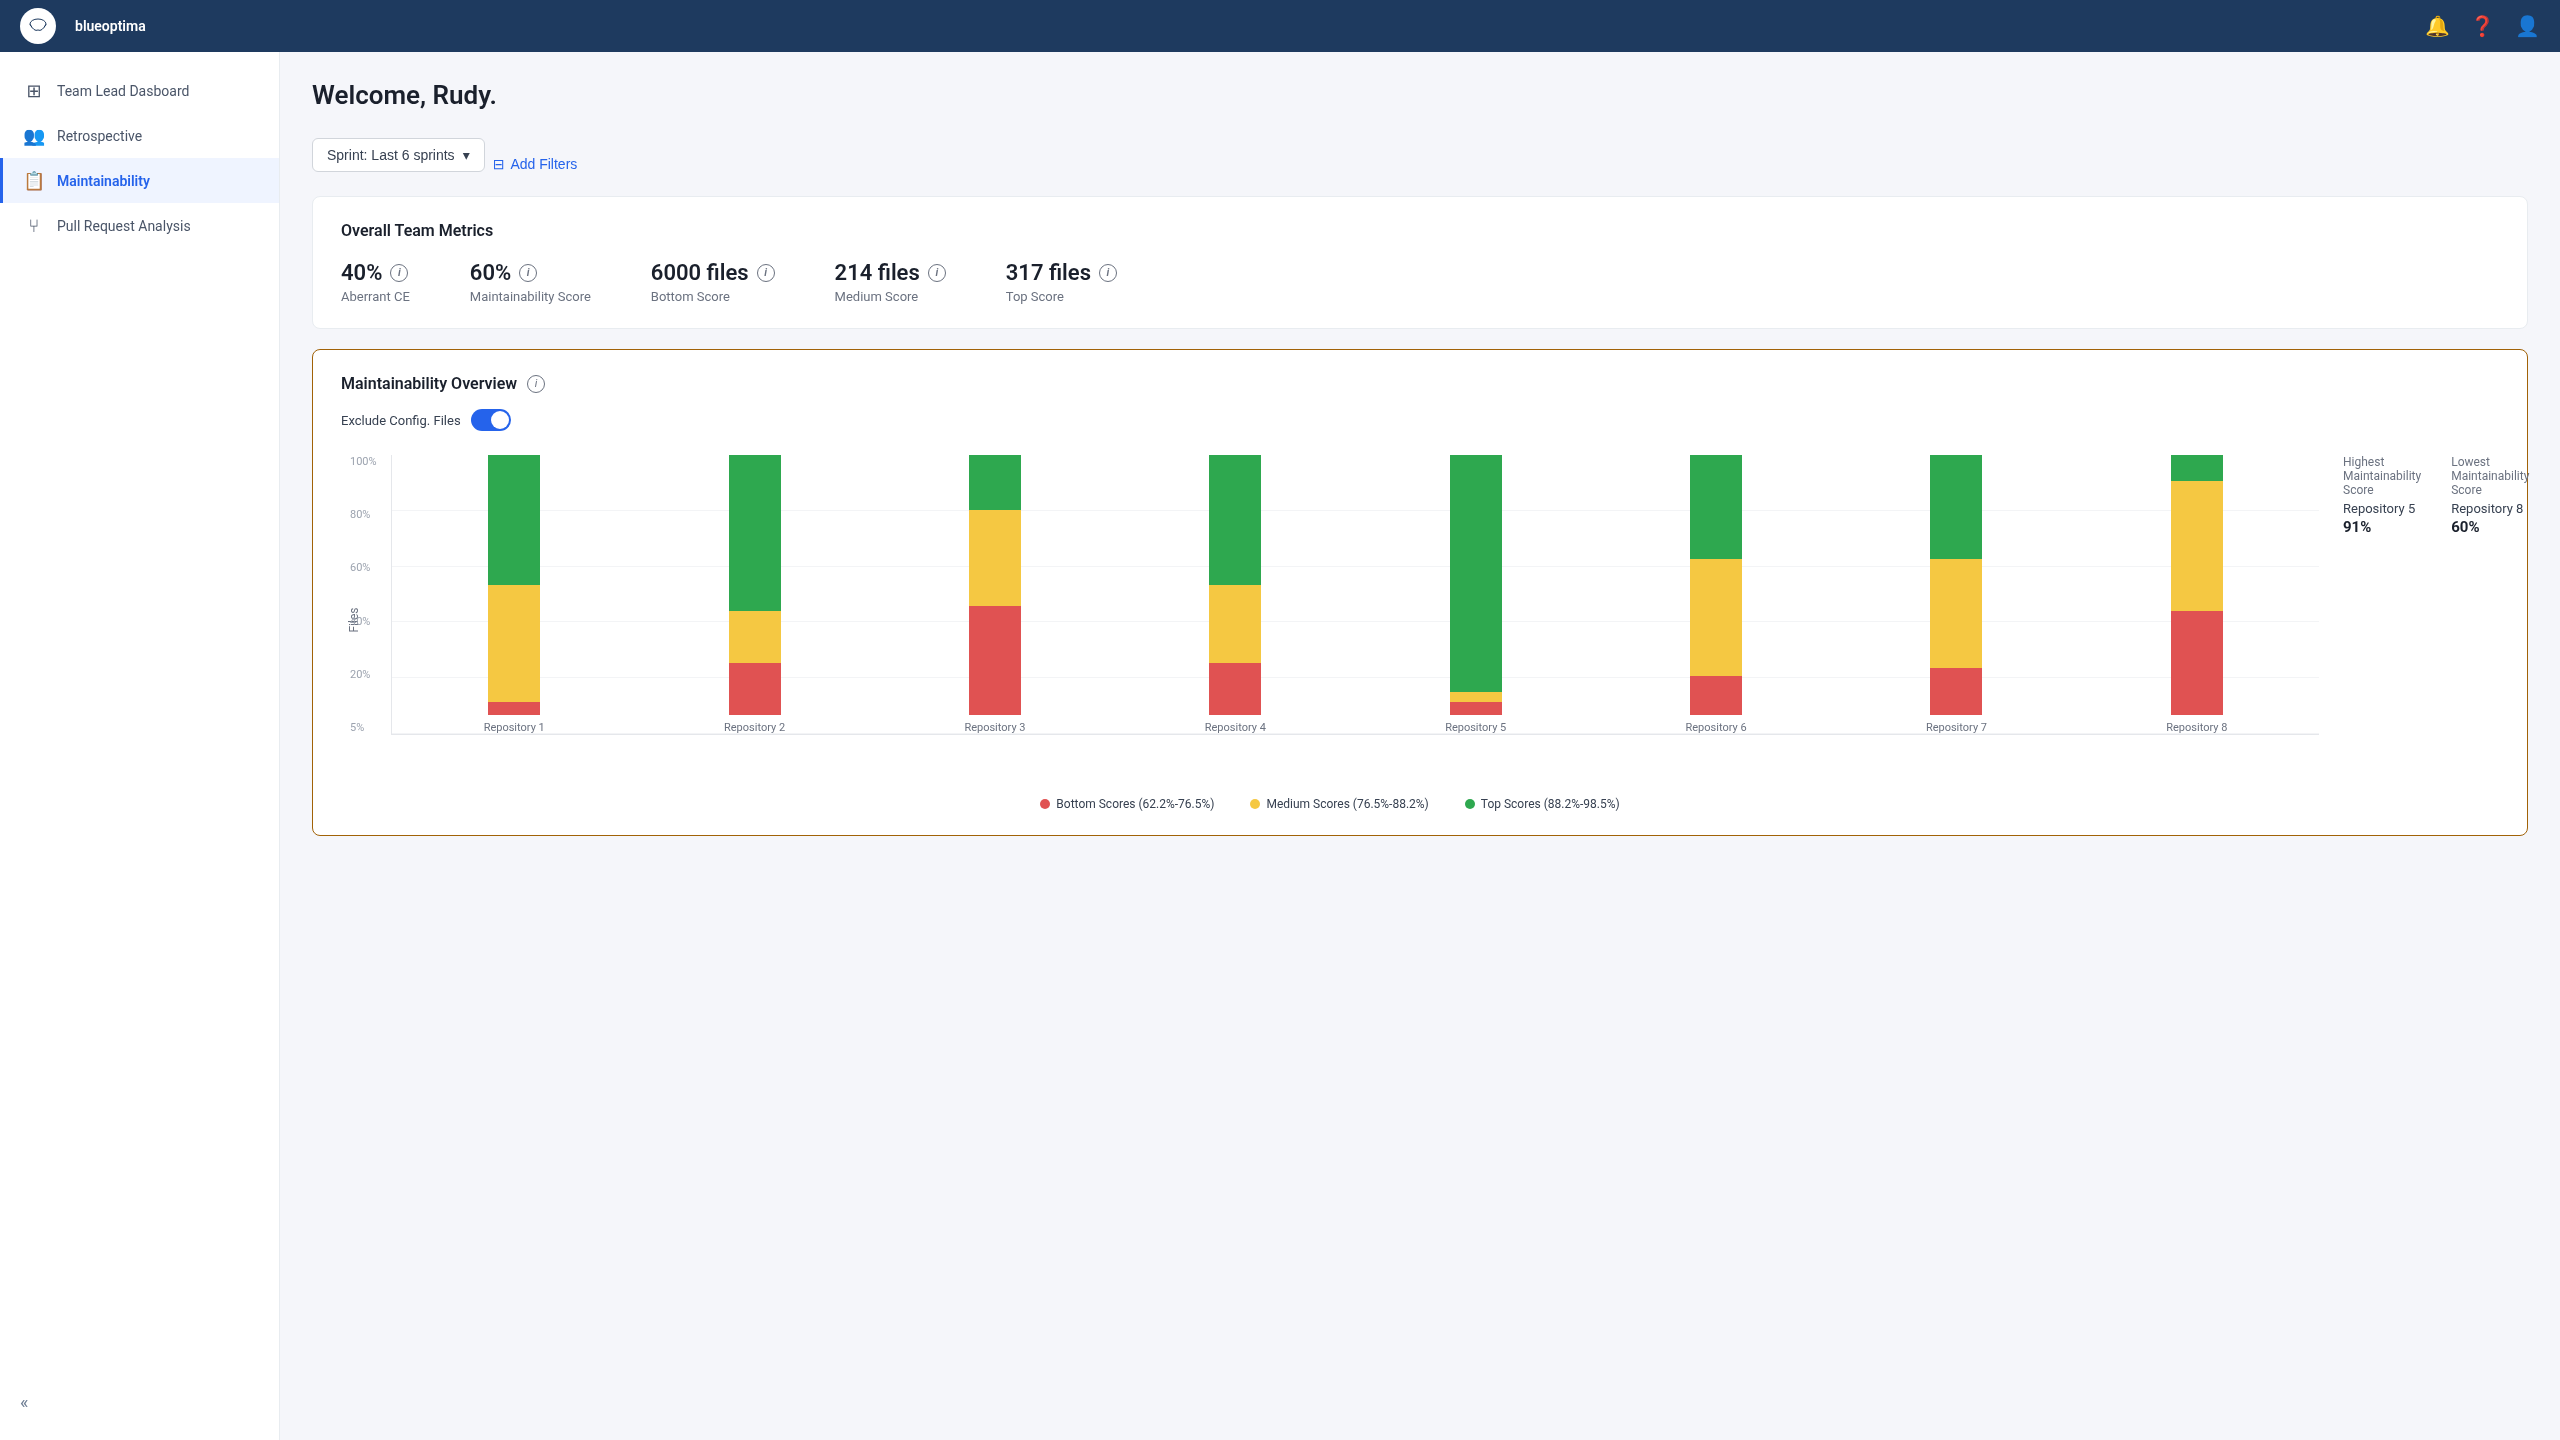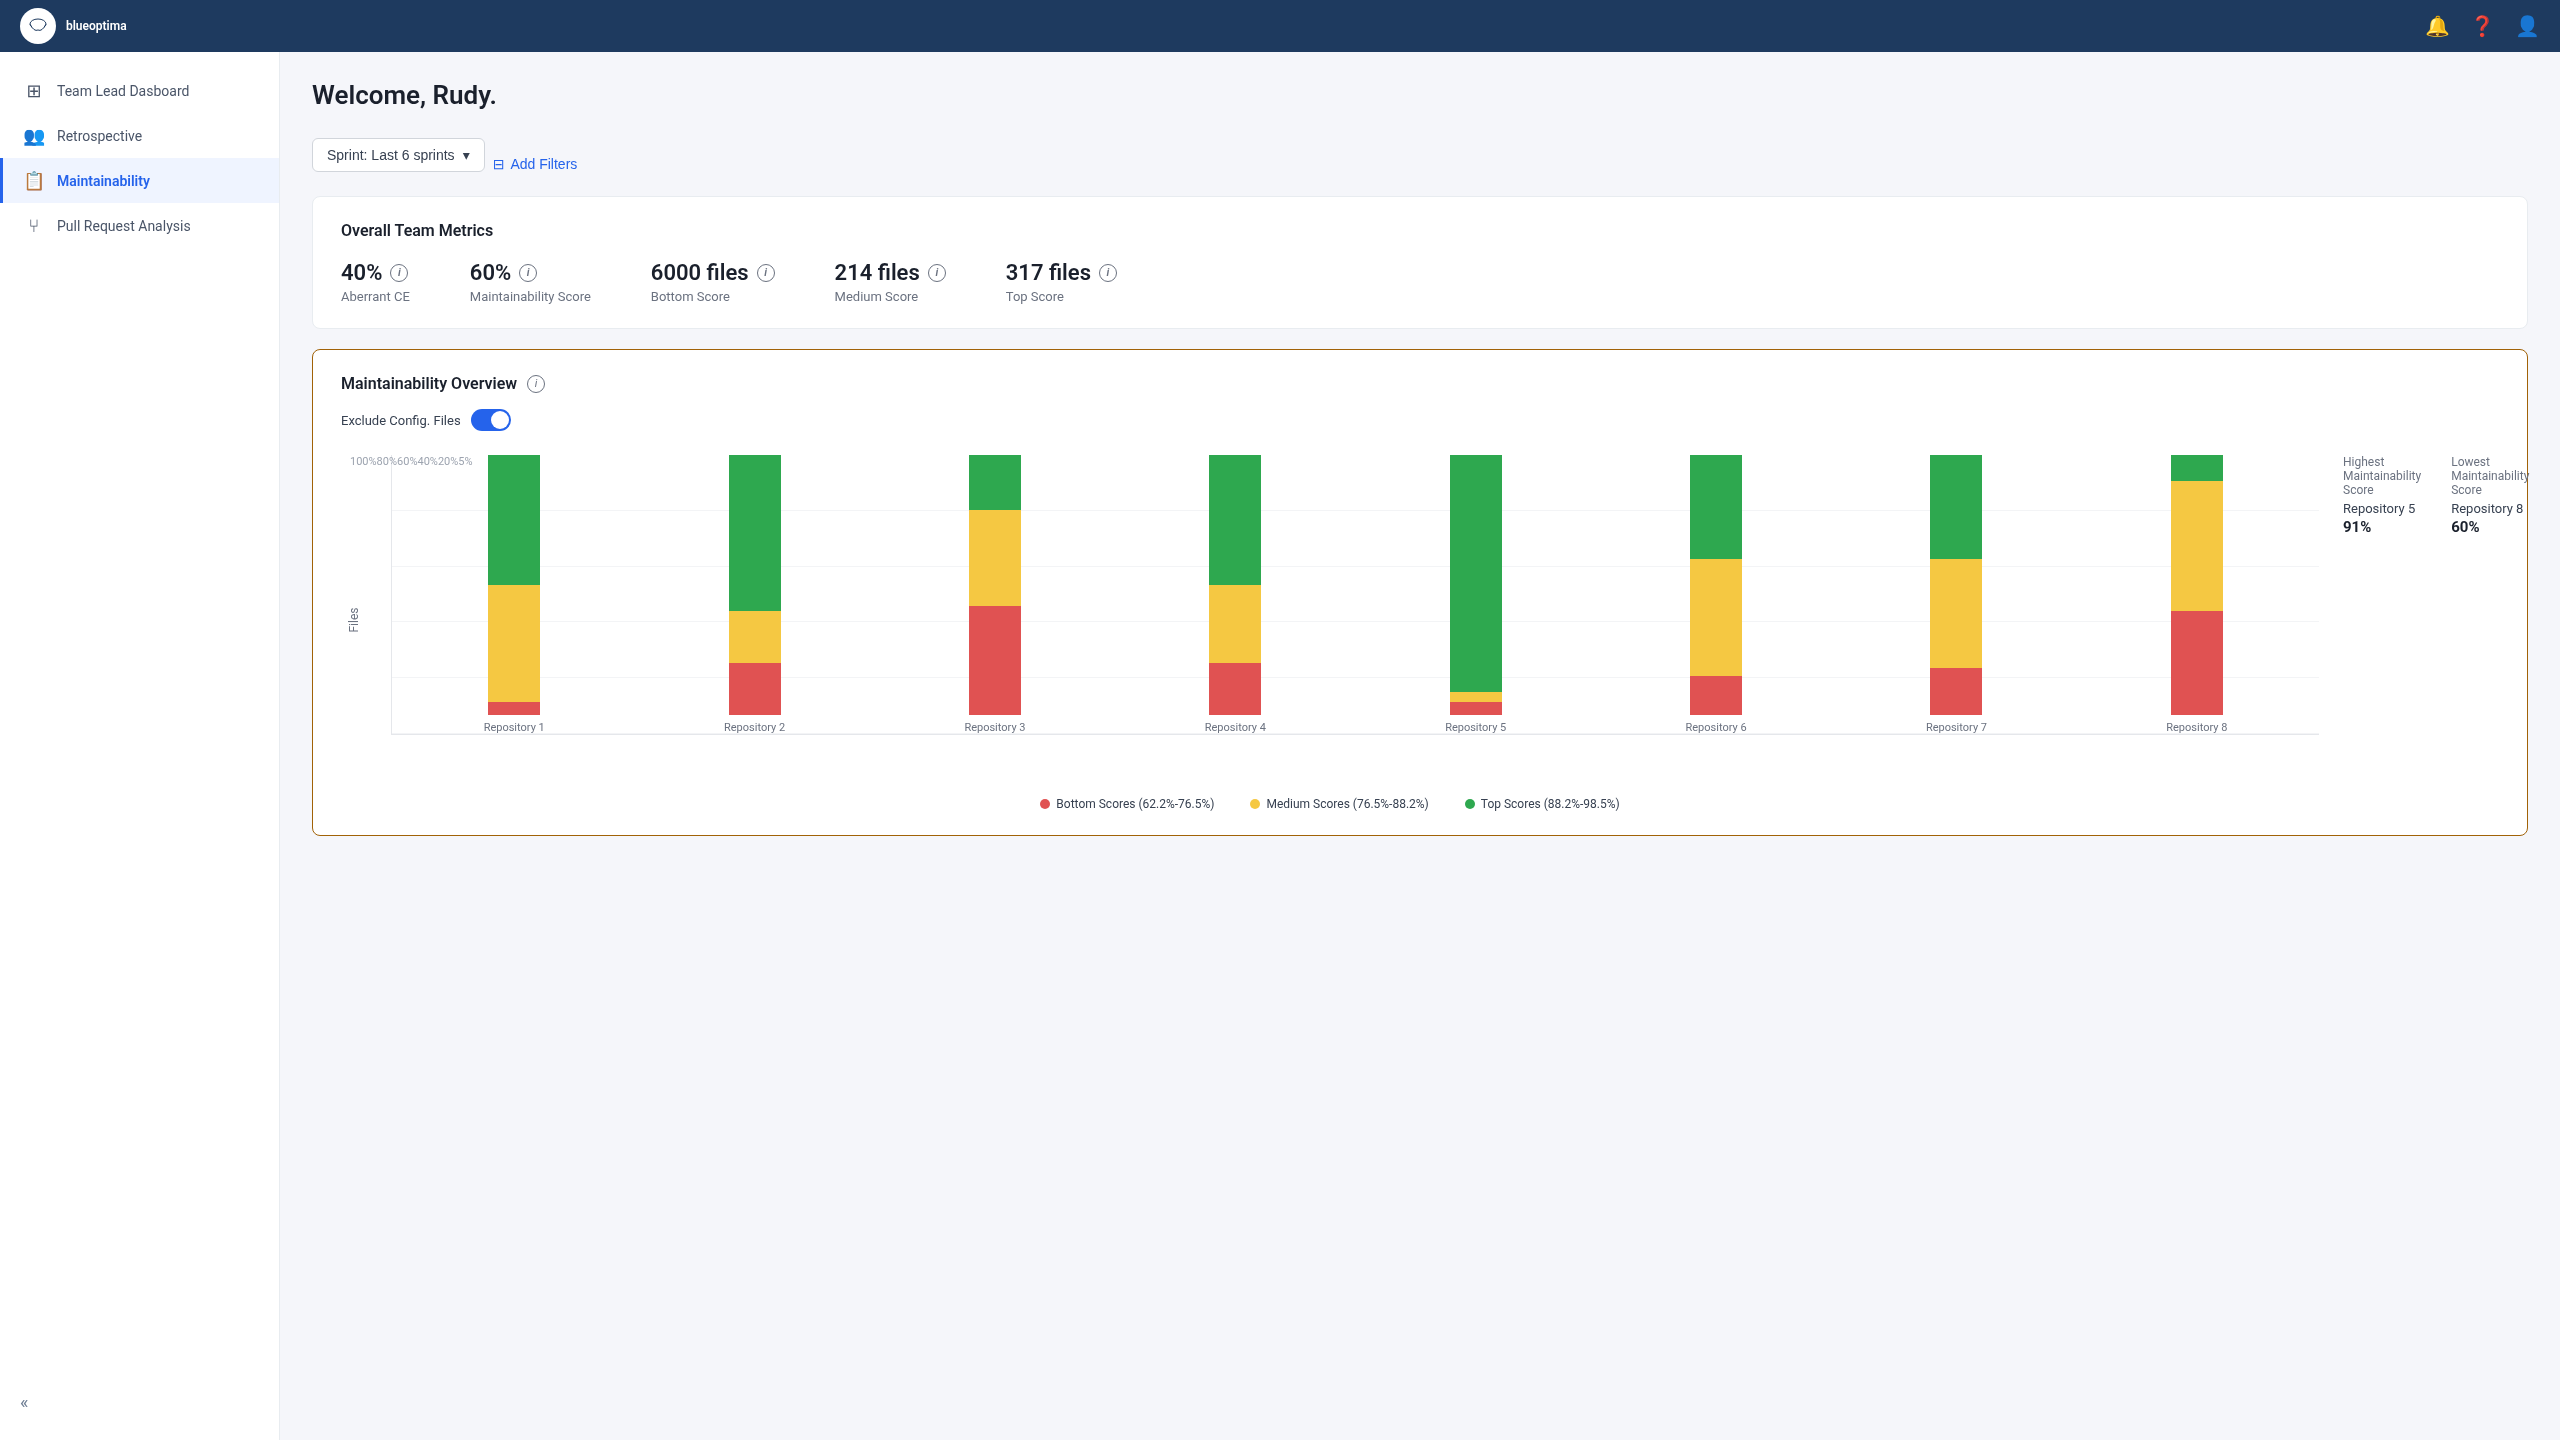--- a/index.html
+++ b/index.html
@@ -16,21 +16,21 @@
       flex-shrink: 0;
     }
     .top-nav-left { display: flex; align-items: center; gap: 10px; }
     .logo-icon {
       width: 36px; height: 36px;
       background: white;
       border-radius: 50%;
       display: flex; align-items: center; justify-content: center;
     }
     .logo-icon svg { width: 24px; height: 24px; }
-    .brand-name { color: white; font-size: 12px; font-weight: 600; }
+    .brand-name { color: white; font-size: 14px; font-weight: 600; margin-left: 9px; }
     .top-nav-right { display: flex; align-items: center; gap: 20px; }
     .top-nav-icon { color: white; font-size: 20px; cursor: pointer; }
 
     
     .main-layout { display: flex; flex: 1; overflow: hidden; }
 
     
     .sidebar {
       width: 280px;
       background: white;
@@ -177,21 +177,21 @@
       padding: 0 8px 0 8px;
       position: relative;
     }
 
     
     .y-ticks {
       position: absolute;
       left: -42px;
       top: 0; bottom: 0;
       display: flex;
-      flex-direction: row;
+      flex-direction: column;
       justify-content: space-between;
       font-size: 11px;
       color: #9ca3af;
     }
 
     
     .chart-bars::before {
       content: '';
       position: absolute;
       left: 0; right: 0; top: 0; bottom: 0;

